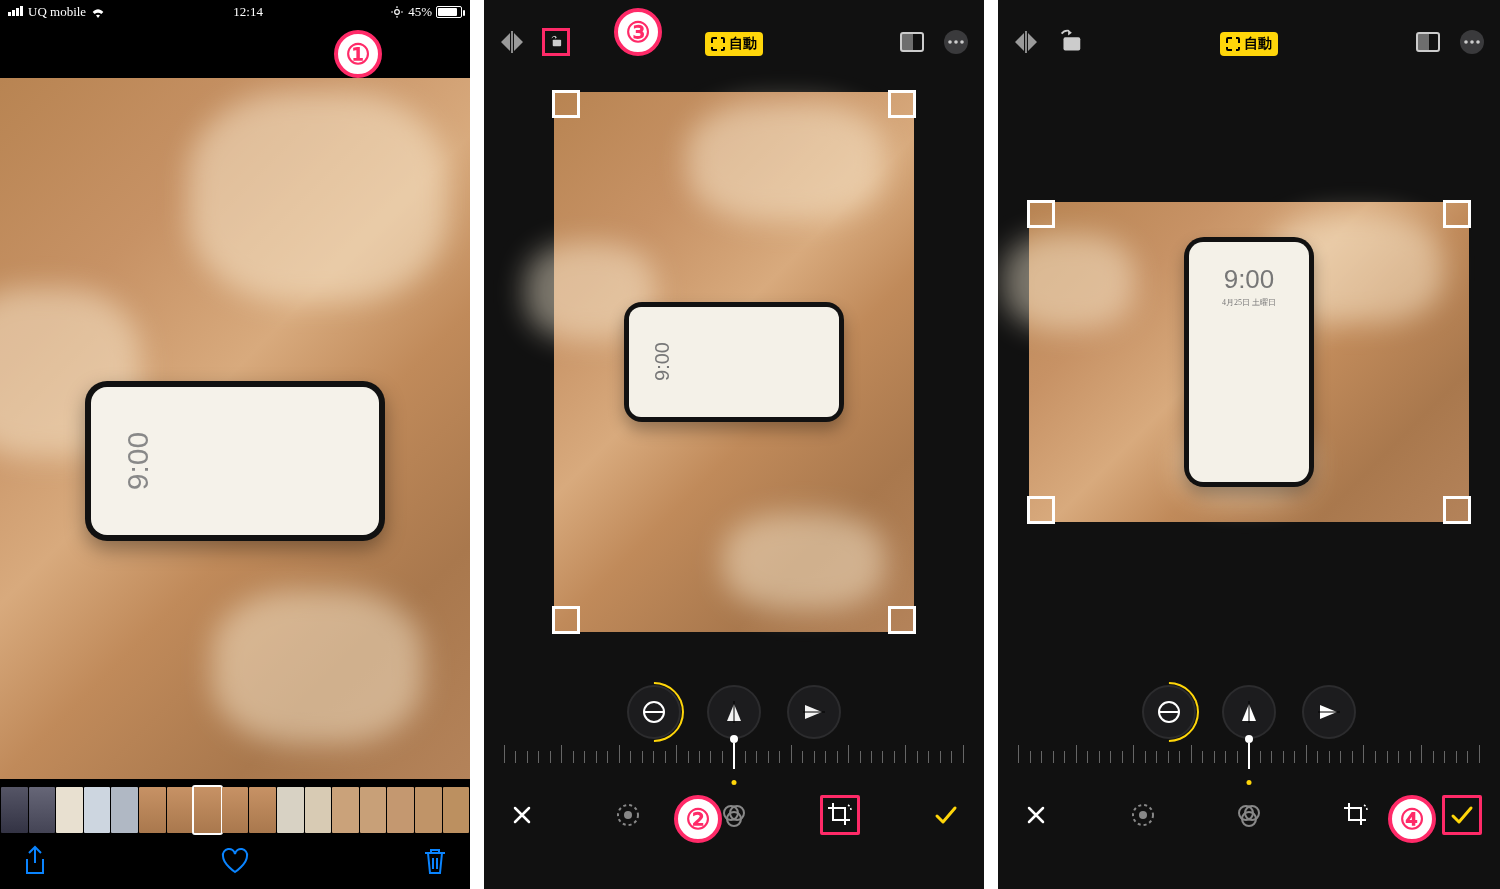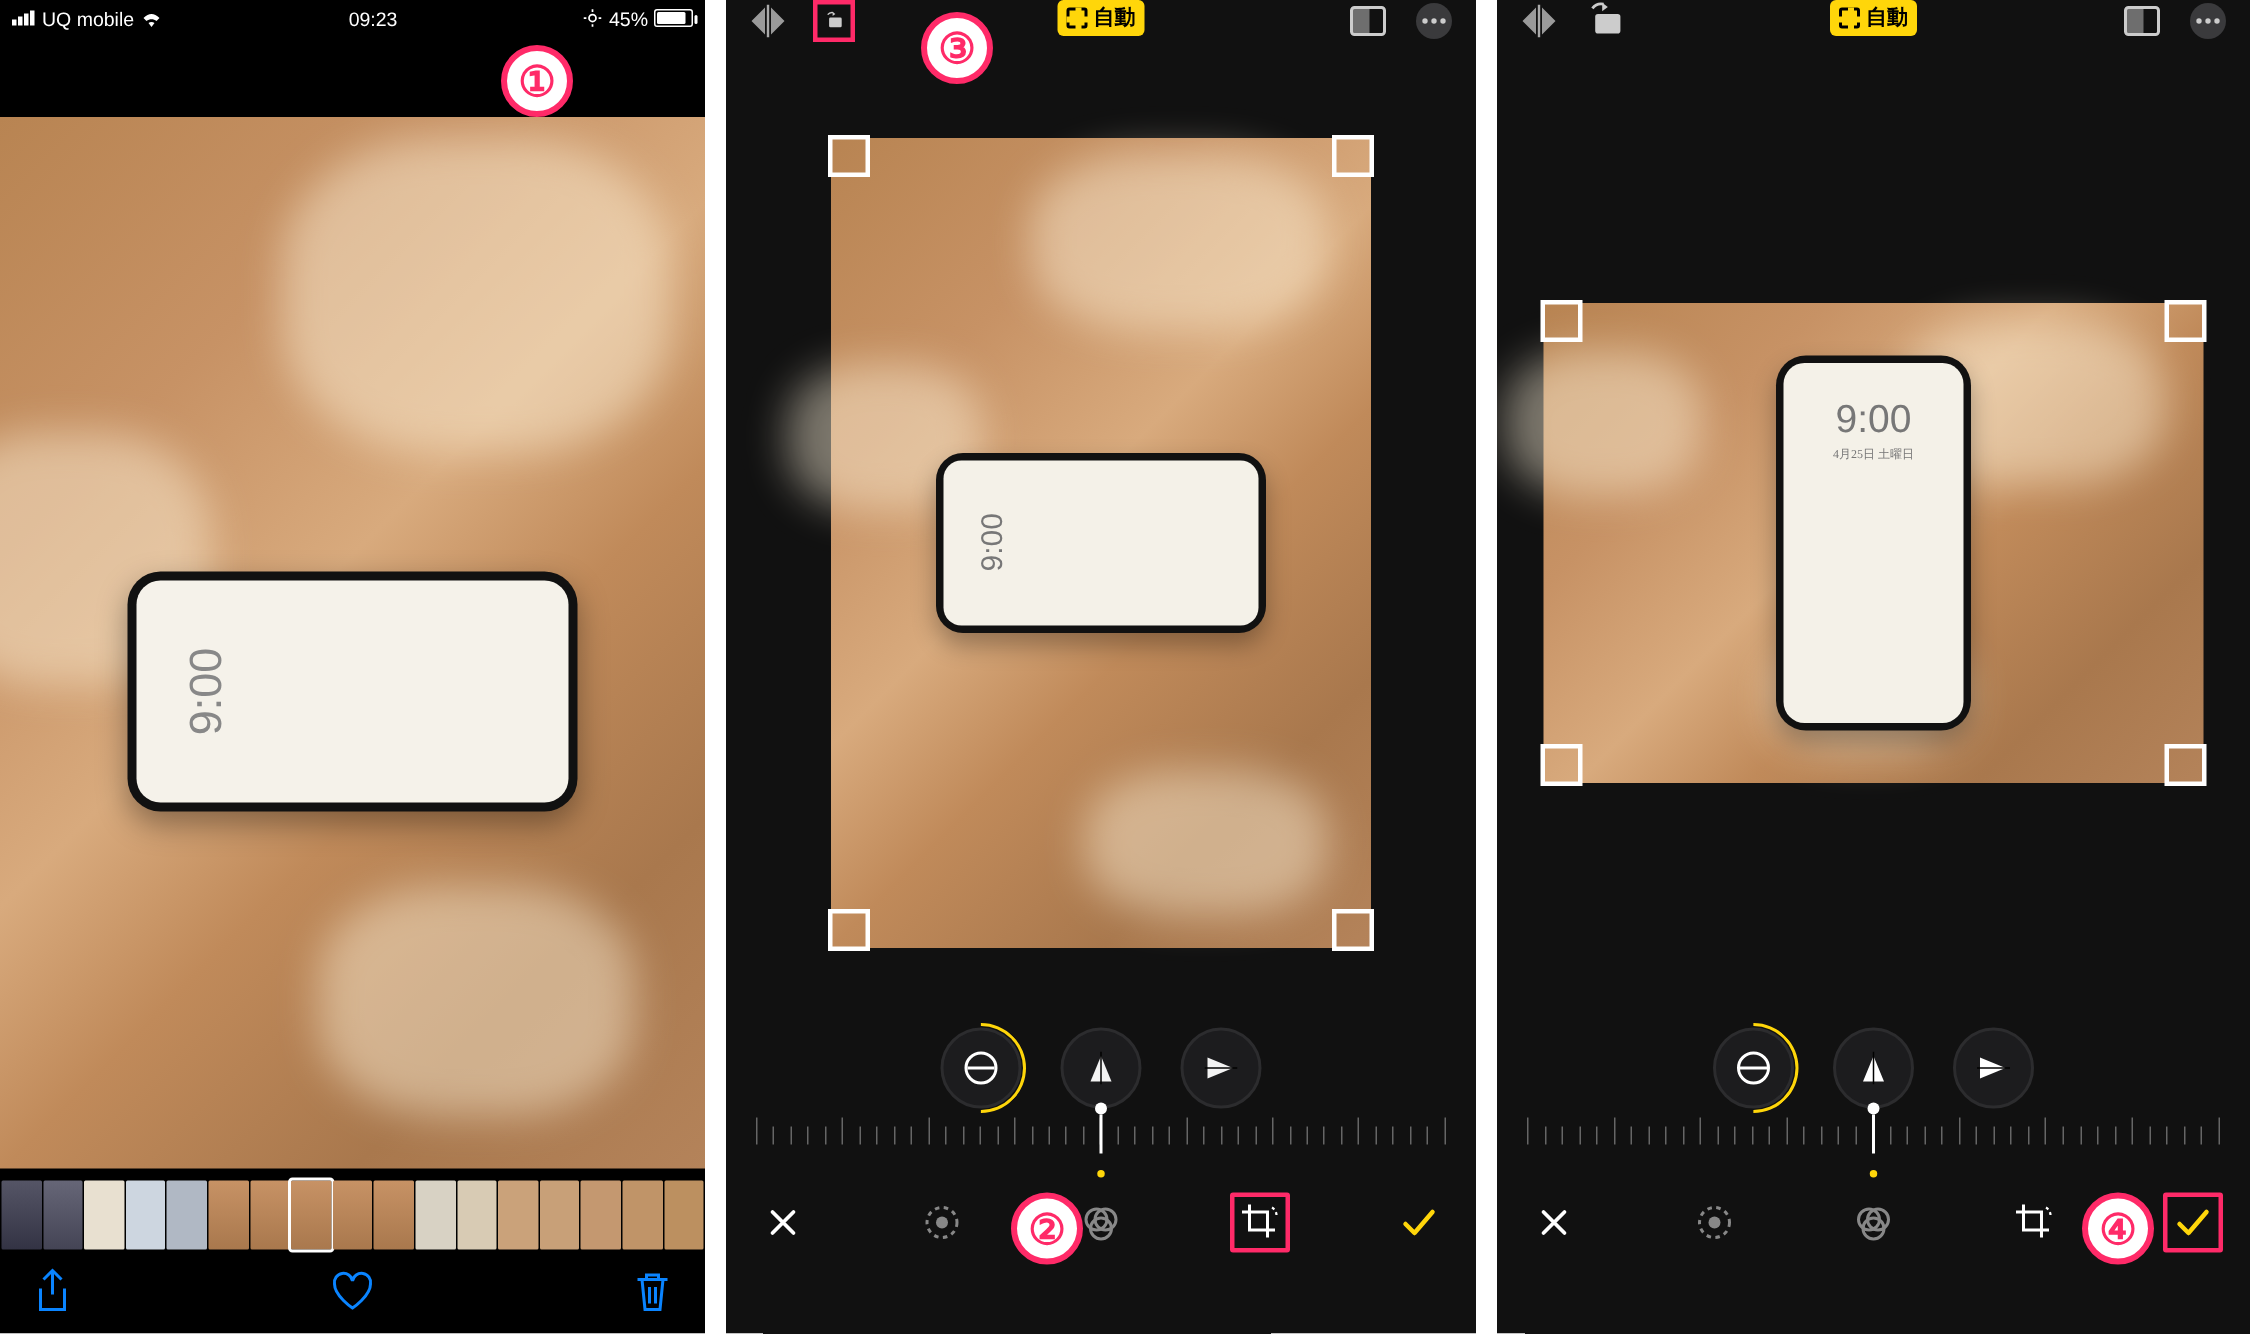--- a/index.html
+++ b/index.html
@@ -17,20 +17,21 @@
     background: #000;
     overflow: hidden;
   }
   .panel.gap { width: 14px; background:#fff; }
 
   
   .p1 { width: 470px; background:#000; }
   .status-bar {
     height: 24px; color:#fff; font-size:13px; display:flex; align-items:center; padding:0 8px;
     justify-content: space-between;
+    font-family: Liberation Serif, serif;
   }
   .status-left, .status-right { display:flex; align-items:center; gap:4px; }
   .signal {display:inline-block;}
   .signal span{display:inline-block;width:3px;margin-right:1px;background:#fff;}
   .sig1{height:4px}.sig2{height:6px}.sig3{height:8px}.sig4{height:10px}
   .wifi { width:16px; height:12px; }
   .battery { width:26px; height:12px; border:1px solid #fff; border-radius:2px; position:relative; }
   .battery::after{content:"";position:absolute;right:-4px;top:3px;width:2px;height:6px;background:#fff;border-radius:1px;}
   .battery-fill{position:absolute;left:1px;top:1px;bottom:1px;width:78%;background:#fff;border-radius:1px;}
 
@@ -58,21 +59,21 @@
   .thumb-strip{position:absolute; left:0; right:0; bottom:56px; height:46px; display:flex; gap:1px; padding:0 1px;}
   .thumb{flex:1; background:#776; border-radius:1px;}
   .thumb.sel{outline:2px solid #fff;}
 
   .bottom-bar1{position:absolute;left:0;right:0;bottom:0;height:56px;display:flex;align-items:center;justify-content:space-between;padding:0 22px;}
   .bb-icon{color:#0a84ff;}
   .trash{color:#0a84ff;}
 
   
   .editor { width: 500px; background:#111; }
-  .editor .top-bar{height:56px; display:flex; align-items:flex-start; justify-content:space-between; padding:0 14px;}
+  .editor .top-bar{height:56px; display:flex; align-items:flex-end; justify-content:space-between; padding:0 14px;}
   .top-icons{display:flex; align-items:center; gap:16px;}
   .top-icon{color:#ccc; width:28px; height:28px; display:flex;align-items:center;justify-content:center;}
   .rotbox{ padding:4px; border:3px solid transparent; }
   .rotbox.hl{ border-color:#ff2a68; }
   .auto-pill{ background:#ffd60a; color:#000; font-size:14px; font-weight:600; border-radius:4px; padding:3px 6px; display:flex; align-items:center; gap:4px;}
   .auto-pill .br{width:14px;height:14px;border:2px solid #000;border-radius:2px;display:inline-block;position:relative;}
   .auto-pill .br::before,.auto-pill .br::after{content:"";position:absolute;background:#ffd60a;}
   .auto-pill .br::before{left:4px;top:-2px;width:4px;height:18px;}
   .auto-pill .br::after{top:4px;left:-2px;height:4px;width:18px;}
 
@@ -133,21 +134,21 @@
   <div class="status-bar">
     <div class="status-left">
       <span class="signal">
         <span class="sig1"></span><span class="sig2"></span><span class="sig3"></span><span class="sig4"></span>
       </span>
       <span>UQ mobile</span>
       <svg class="wifi" viewBox="0 0 24 18">
           <path fill="#fff" d="M12 18l3-4c-1.8-1.4-4.2-1.4-6 0zM4 9l3 3c3-2.5 7-2.5 10 0l3-3C14.5 3.5 9.5 3.5 4 9z"></path>
         </svg>
     </div>
-    <span>09:23</span>
+    <span>12:14</span>
     <div class="status-right">
       <svg width="14" height="14" viewBox="0 0 24 24">
           <circle cx="12" cy="12" r="4" fill="none" stroke="#fff" stroke-width="2"></circle>
           <path stroke="#fff" stroke-width="2" d="M12 2v3M12 19v3M2 12h3M19 12h3"></path>
         </svg>
       <span>45%</span>
       <span class="battery">
           <span class="battery-fill"></span>
         </span>
     </div>

